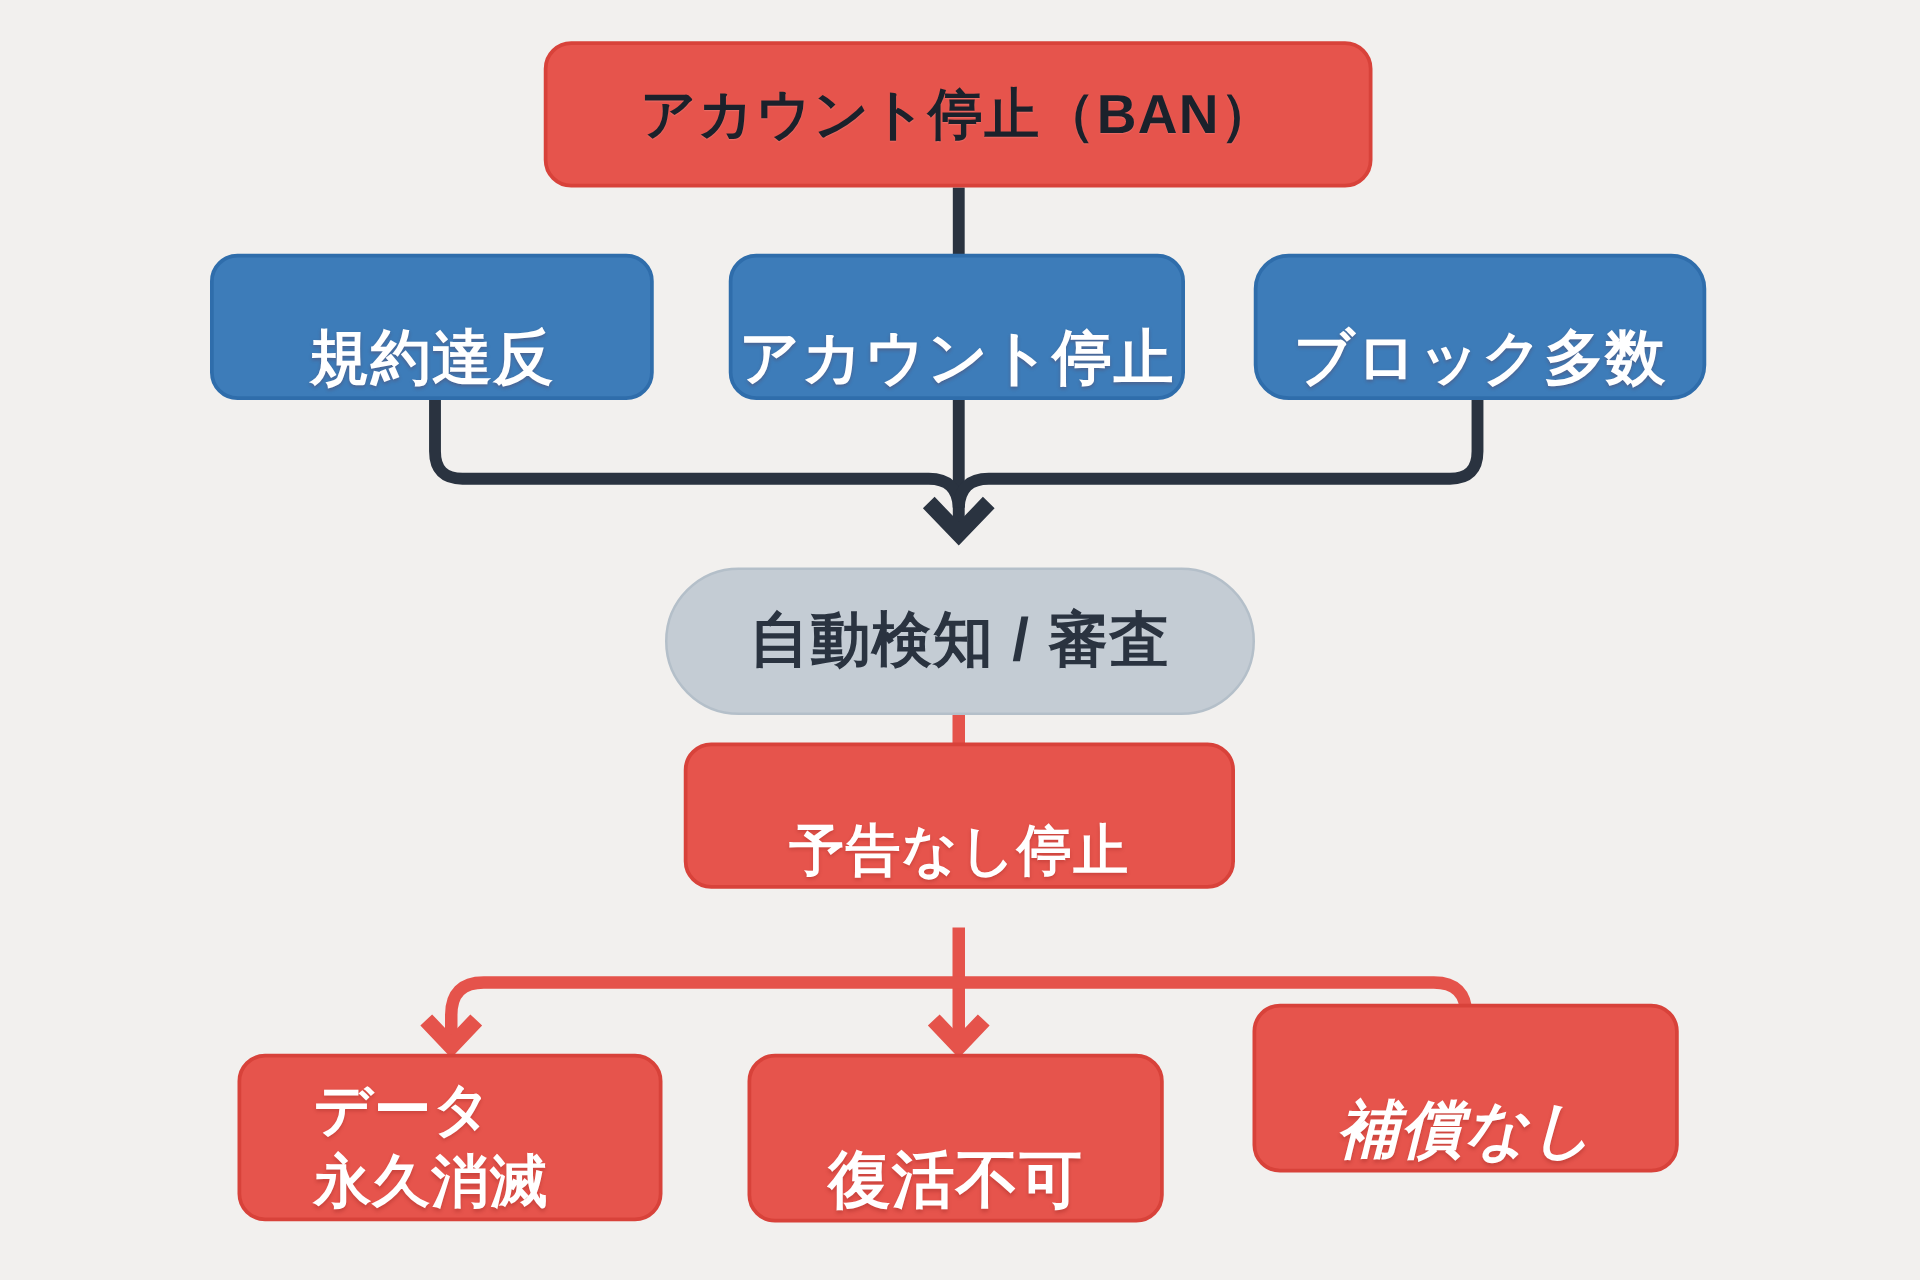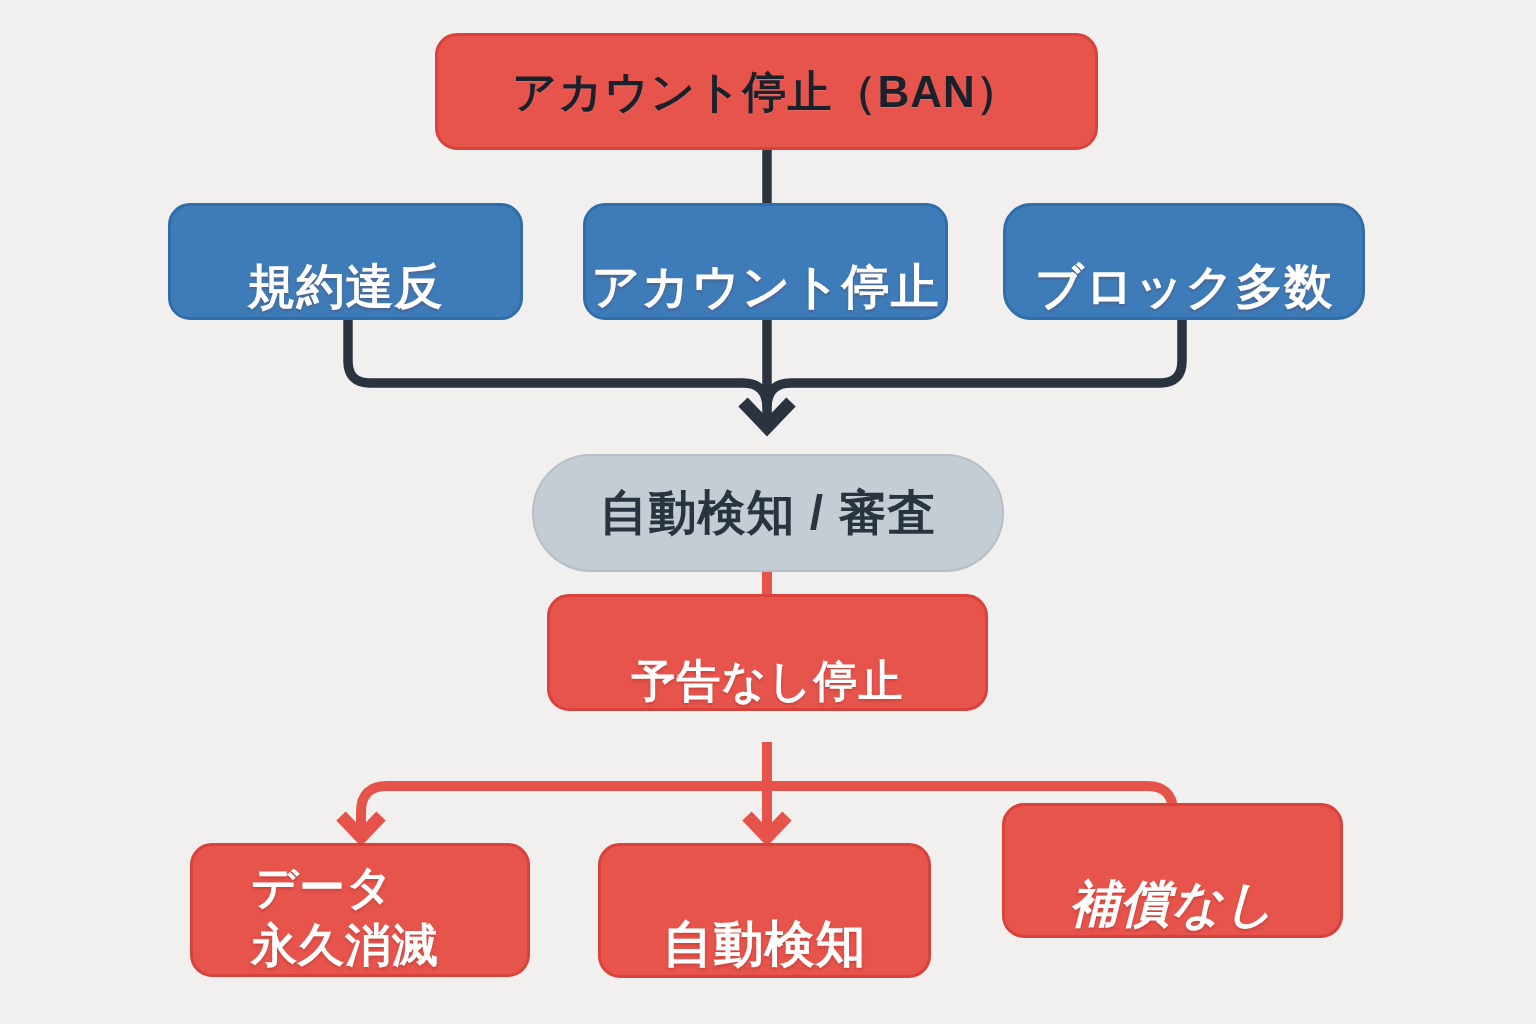--- a/index.html
+++ b/index.html
@@ -72,19 +72,19 @@
 
   <div class="node red whiteText fz52" style="left:547px;top:594px;width:441px;height:117px;">
     <span>予告なし停止</span>
   </div>
 
   <div class="node red whiteText fz46 multiline" style="left:190px;top:843px;width:340px;height:134px;">
     <span>データ
 永久消滅</span>
   </div>
   <div class="node red whiteText fz50" style="left:598px;top:843px;width:333px;height:135px;">
-    <span>自動検知</span>
+    <span>復活不可</span>
   </div>
   <div class="node red whiteText fz50" style="left:1002px;top:803px;width:341px;height:135px;font-style:italic;">
     <span>補償なし</span>
   </div>
 
 </div>
 
 </body></html>

